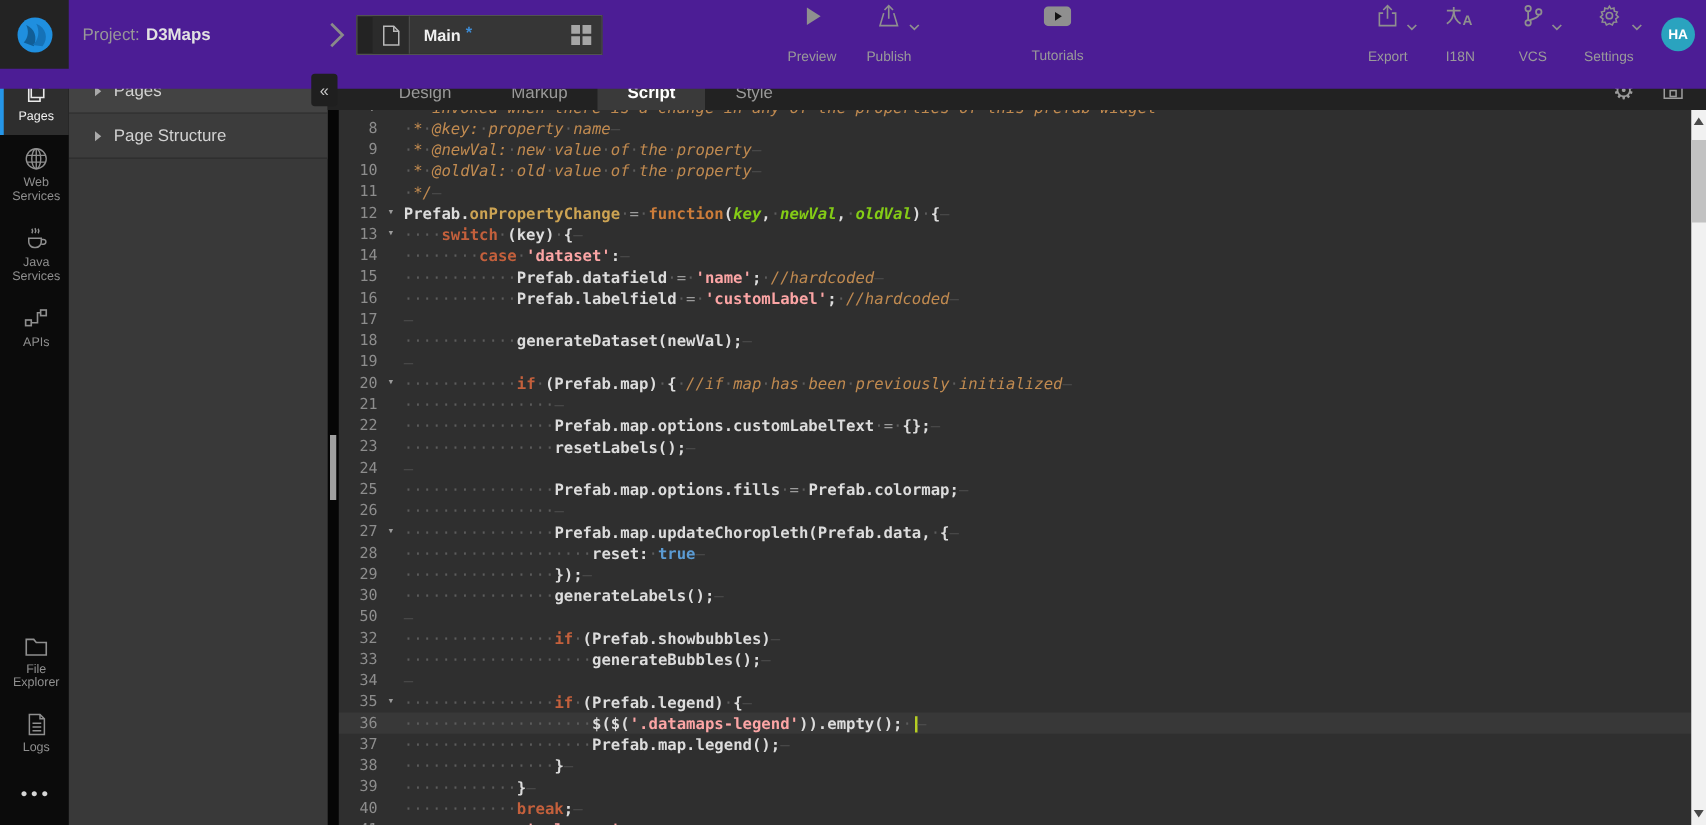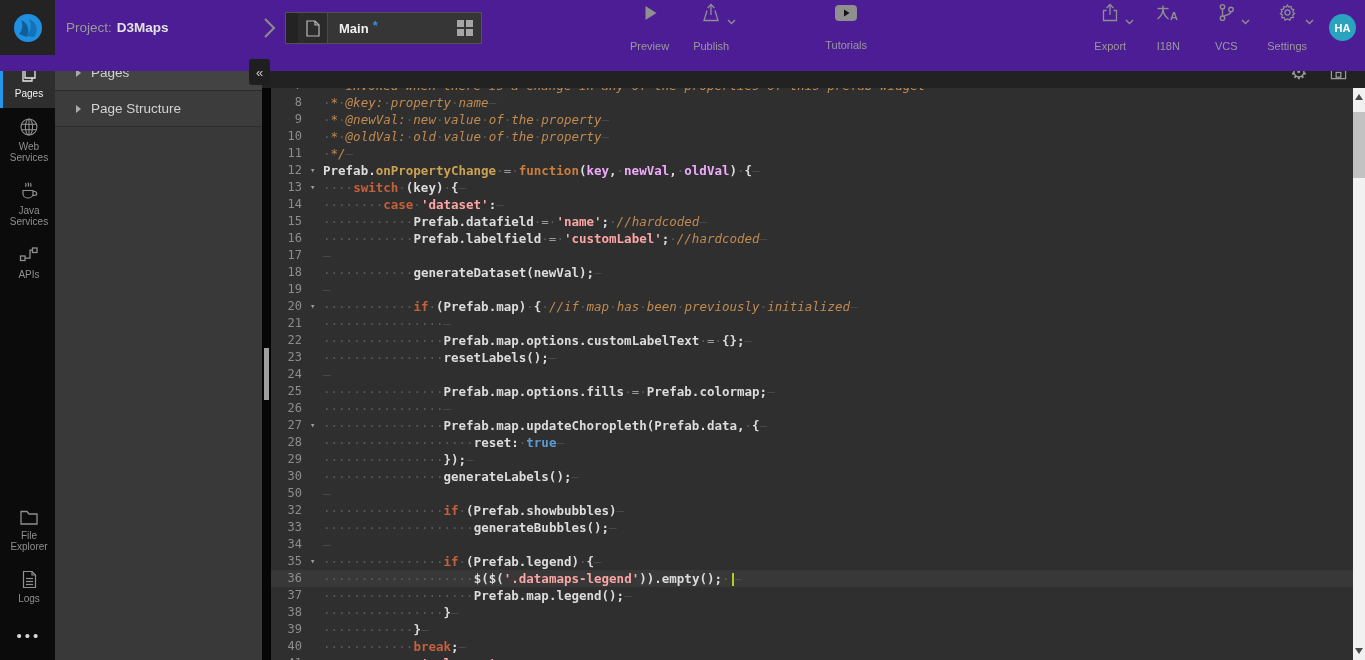--- a/index.html
+++ b/index.html
@@ -78,21 +78,21 @@
   .crow.active { background:#383838; }
   .crow .num { width:37px; padding-right:6px; text-align:right; color:#8d8d8d; font-size:12px;
     flex:none; font-weight:normal; }
   .crow .fold { width:15px; flex:none; color:#9a9a9a; font-size:9px; padding-left:2px; cursor:pointer; }
   .crow .ccode { flex:1; }
   .tk-cm  { color:#c08a50; font-style:italic; }
   .tk-kw  { color:#c4603c; font-weight:bold; }
   .tk-fn  { color:#cd7d3a; font-weight:bold; }
   .tk-gold{ color:#cca353; font-weight:bold; }
   .tk-id  { color:#dcdcdc; font-weight:bold; }
-  .tk-par { color:#f0abfc; font-weight:bold; }
+  .tk-par { color:#84cc16; font-weight:bold; font-style:italic; }
   .tk-str { color:#fca5a5; font-weight:bold; }
   .tk-op  { color:#9c9c9c; }
   .tk-bool{ color:#5b9bd3; font-weight:bold; }
   .tk-pl  { color:#dcdcdc; }
   .ws  { color:#5c5c5c; font-weight:normal; font-style:normal; }
   .eol { color:#5c5c5c; opacity:.65; font-weight:normal; font-style:normal; }
   .cursor { display:inline-block; width:2px; height:13px; background:#b6ce23; vertical-align:middle;
     margin-left:2px; }
 
   
@@ -318,20 +318,26 @@
       <span>Pages</span>
     </div>
     <div class="lp-row">
       <span class="lp-arrow"></span>
       <span>Page Structure</span>
     </div>
   </div>
 <div class="lp-collapse">«</div>
 
 <div class="tabbar">
+  <div class="tabs" id="editor-tabs">
+      <div class="tab">Design</div>
+      <div class="tab">Markup</div>
+      <div class="tab active">Script</div>
+      <div class="tab">Style</div>
+    </div>
   <div class="tabbar-icons">
     <span class="tico gear-glyph">⚙</span>
     <span class="tico">
       <svg width="17" height="17" viewBox="0 0 18 18" fill="none" stroke="currentColor" stroke-width="1.3">
           <path d="M1.5 1.5 H13 L16.5 5 V16.5 H1.5 Z"></path>
           <rect x="5" y="1.5" width="7" height="5"></rect>
           <rect x="6.5" y="10" width="5" height="5"></rect>
         </svg>
     </span>
   </div>

